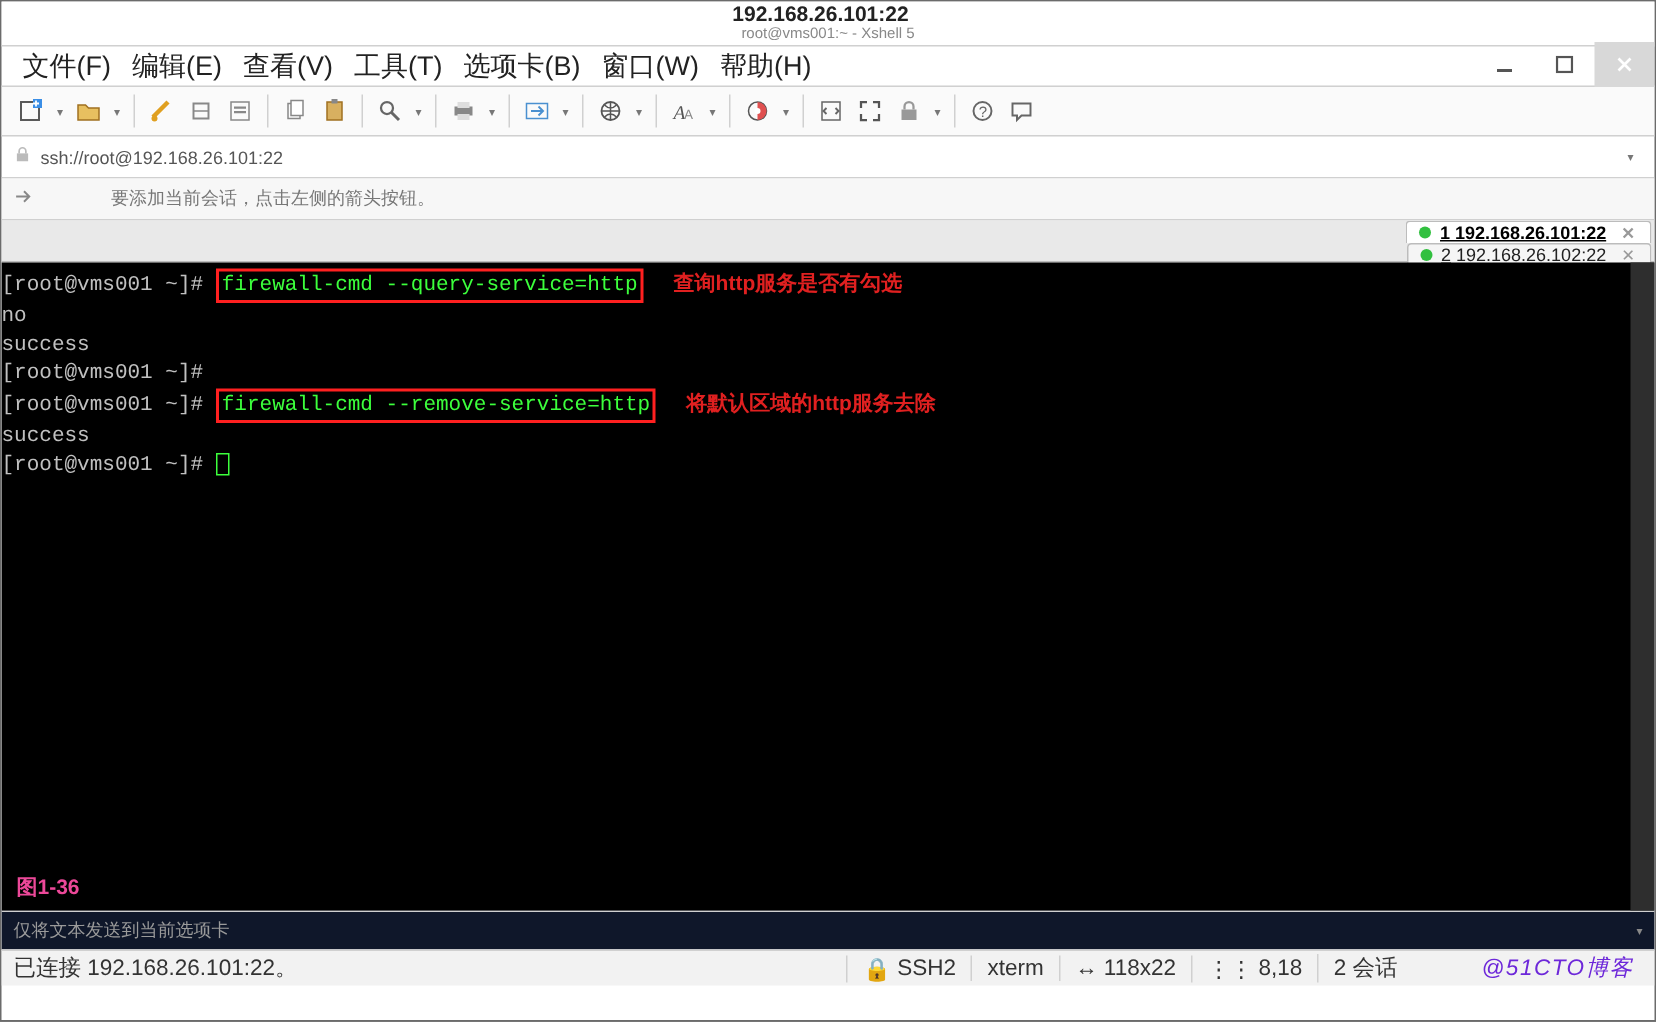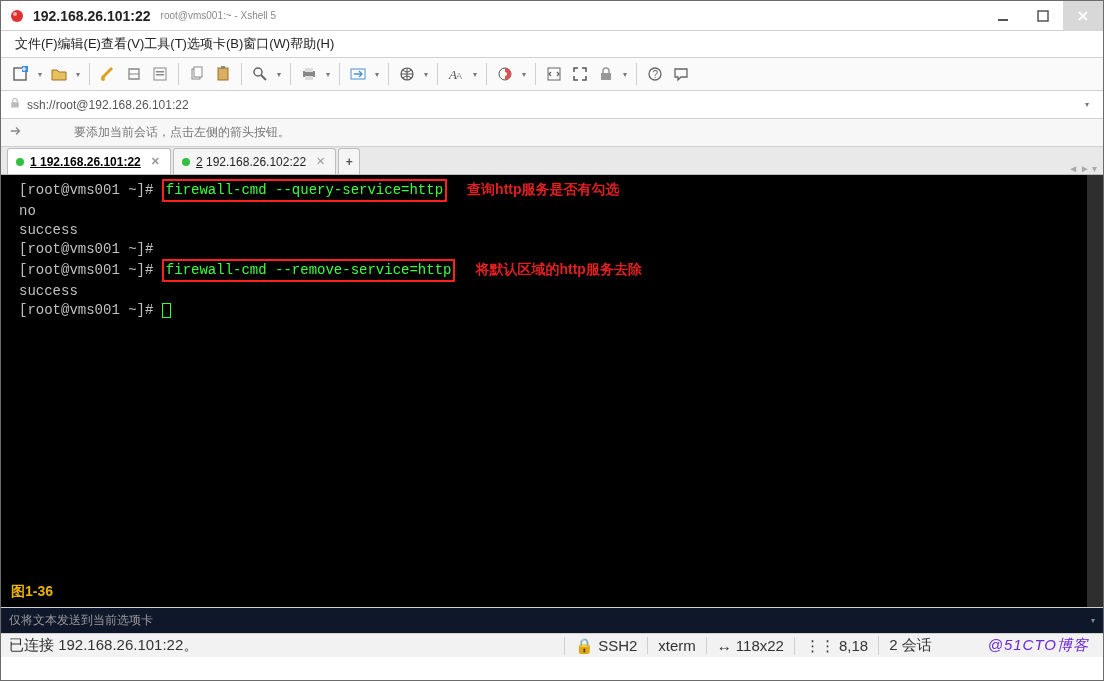--- a/index.html
+++ b/index.html
@@ -1,52 +1,52 @@
 <!DOCTYPE html>
 <html><head>
 <meta charset="utf-8">
 <style>
   * { margin:0; padding:0; box-sizing:border-box; }
   body { width:1104px; height:681px; font-family:"Microsoft YaHei",Tahoma,Arial,sans-serif; font-size:12px; background:#fff; overflow:hidden; border:1px solid #6b6b6b; }
-  .titlebar { height:30px; display:flex; align-items:center; background:#fff; border-bottom:1px solid #d0d0d0; }
+  .titlebar { height:30px; display:flex; align-items:center; background:#fff; border-bottom:1px solid #d0d0d0;flex-direction:column; }
   .titlebar .app-icon { width:16px; height:16px; margin:0 8px 0 8px; }
   .titlebar .t-host { font-weight:bold; font-size:14px; color:#222; margin-right:10px; }
   .titlebar .t-sub  { font-size:10px; color:#888; }
   .titlebar .winbtns { margin-left:auto; display:flex; }
   .winbtn { width:40px; height:30px; display:flex; align-items:center; justify-content:center; color:#666; }
   .winbtn.close { background:#d8d8d8; color:#fff; }
-  .menubar { height:26px; display:flex; align-items:center; padding:0 14px; font-size:13px; color:#222; }
+  .menubar { height:26px; display:flex; align-items:center; padding:0 14px; gap:14px; font-size:18px; color:#222; }
   .toolbar { height:34px; border-top:1px solid #d0d0d0; border-bottom:1px solid #d0d0d0; display:flex; align-items:center; padding:0 8px; gap:2px; background:#fafafa; }
   .tbtn { width:24px; height:24px; display:flex; align-items:center; justify-content:center; color:#555; border-radius:2px; }
   .tbtn svg { width:16px; height:16px; }
   .tdrop { width:10px; display:flex; align-items:center; justify-content:center; color:#777; font-size:8px; }
   .tsep { width:1px; height:22px; background:#d0d0d0; margin:0 4px; }
   .addrbar { height:28px; border-bottom:1px solid #d0d0d0; display:flex; align-items:center; padding:0 8px; font-size:12px; color:#555; }
   .addrbar .lock { margin-right:6px; color:#888; }
   .addrbar .drop { margin-left:auto; color:#777; font-size:8px; padding:0 6px; }
   .hintbar { height:28px; border-bottom:1px solid #d0d0d0; display:flex; align-items:center; padding:0 8px; font-size:12px; color:#777; background:#f7f7f7;gap:45px; }
   .hintbar .arrow-icon { margin-right:6px; color:#888; }
-  .tabstrip { height:28px; background:#e9e9e9; border-bottom:1px solid #bcbcbc; display:flex; align-items:flex-end; padding-left:6px; position:relative; }
+  .tabstrip { height:28px; background:#e9e9e9; border-bottom:1px solid #bcbcbc; display:flex; align-items:flex-end; padding-left:6px; position:relative;flex-direction:column; }
   .tab { height:26px; display:flex; align-items:center; padding:0 10px 0 8px; font-size:12px; border:1px solid #bcbcbc; border-bottom:none; background:#f5f5f5; border-top-left-radius:3px; border-top-right-radius:3px; margin-right:2px; gap:6px; }
   .tab .dot { width:8px; height:8px; border-radius:50%; }
   .tab .dot.green { background:#32c040; }
   .tab .lbl { color:#222; }
   .tab .lbl u { text-decoration:underline; }
   .tab .x { color:#999; font-size:11px; margin-left:4px; }
   .tab.active { background:#fff; font-weight:bold; }
   .tab.active .lbl { color:#000; }
   .tab.active .lbl u { text-decoration:underline; }
   .tab.add { width:22px; padding:0; justify-content:center; font-weight:bold; color:#555; }
   .tabstrip .nav { margin-left:auto; display:flex; align-items:center; gap:2px; padding-right:6px; color:#aaa; font-size:10px; }
-  .terminal { height:432px; background:#000; position:relative; font-family:"Courier New",monospace; font-size:14px; line-height:19px; color:#c0c0c0; padding:4px 18px; }
+  .terminal { height:432px; background:#000; position:relative; font-family:"Courier New",monospace; font-size:14px; line-height:19px; color:#c0c0c0; padding:4px 0; }
   .terminal .line { white-space:pre; }
   .terminal .green { color:#3cff3c; }
   .rbox { border:2px solid #ff2020; display:inline-block; padding:0 2px; }
   .annot { color:#e02020; font-weight:bold; font-family:"Microsoft YaHei",Arial; font-size:14px; display:inline-block; margin-left:20px; }
-  .fig { position:absolute; left:10px; bottom:6px; color:#eab308; font-weight:bold; font-family:"Microsoft YaHei",Arial; font-size:14px; }
+  .fig { position:absolute; left:10px; bottom:6px; color:#ec4899; font-weight:bold; font-family:"Microsoft YaHei",Arial; font-size:14px; }
   .cursor { display:inline-block; width:9px; height:15px; border:1px solid #3cff3c; vertical-align:middle; }
   .scroll { position:absolute; right:0; top:0; width:16px; height:100%; background:#2e2e2e; }
   .sendbar { height:26px; border-top:1px solid #d0d0d0; display:flex; align-items:center; padding:0 8px; font-size:12px; color:#9a9a9a; background:#0f172a; }
   .sendbar .drop { margin-left:auto; color:#888; font-size:8px; }
   .status { height:24px; border-top:1px solid #d0d0d0; display:flex; align-items:center; padding:0 8px; font-size:15px; color:#333; background:#f2f2f2; }
   .status .cell { padding:0 10px; border-left:1px solid #d0d0d0; display:flex; align-items:center; gap:4px; }
   .status .cell:first-child { border-left:none; flex:1; padding-left:0; }
   .status .wm { margin-left:auto; color:#6d28d9; font-style:italic; letter-spacing:1px; padding:0 6px; }
 </style>
 </head>

